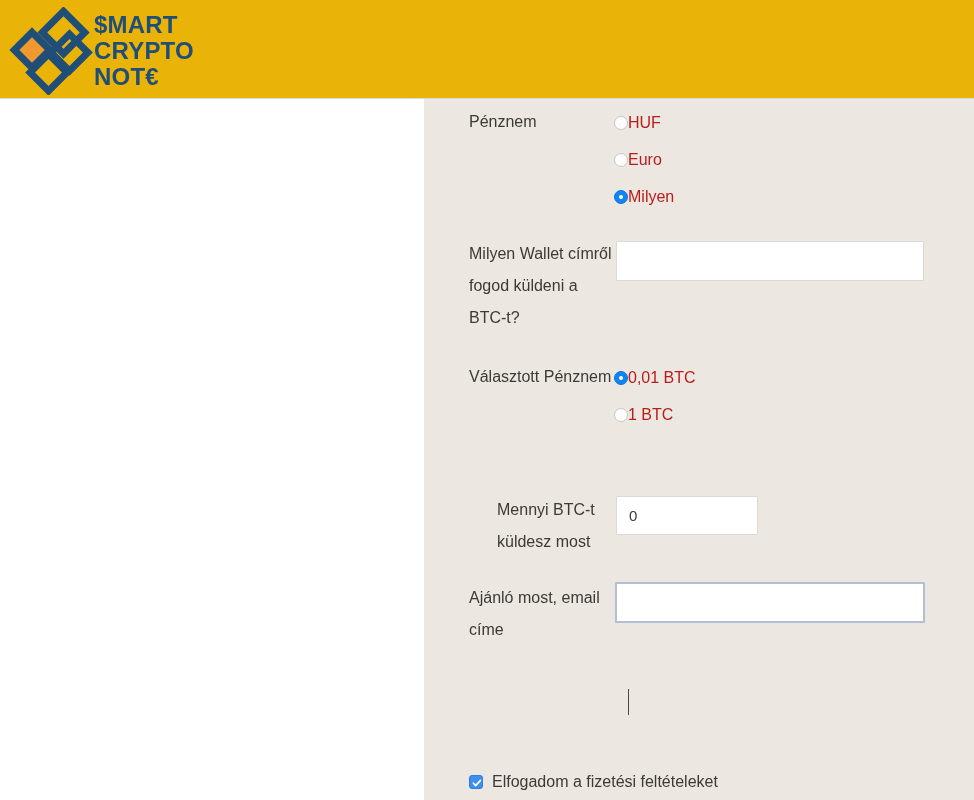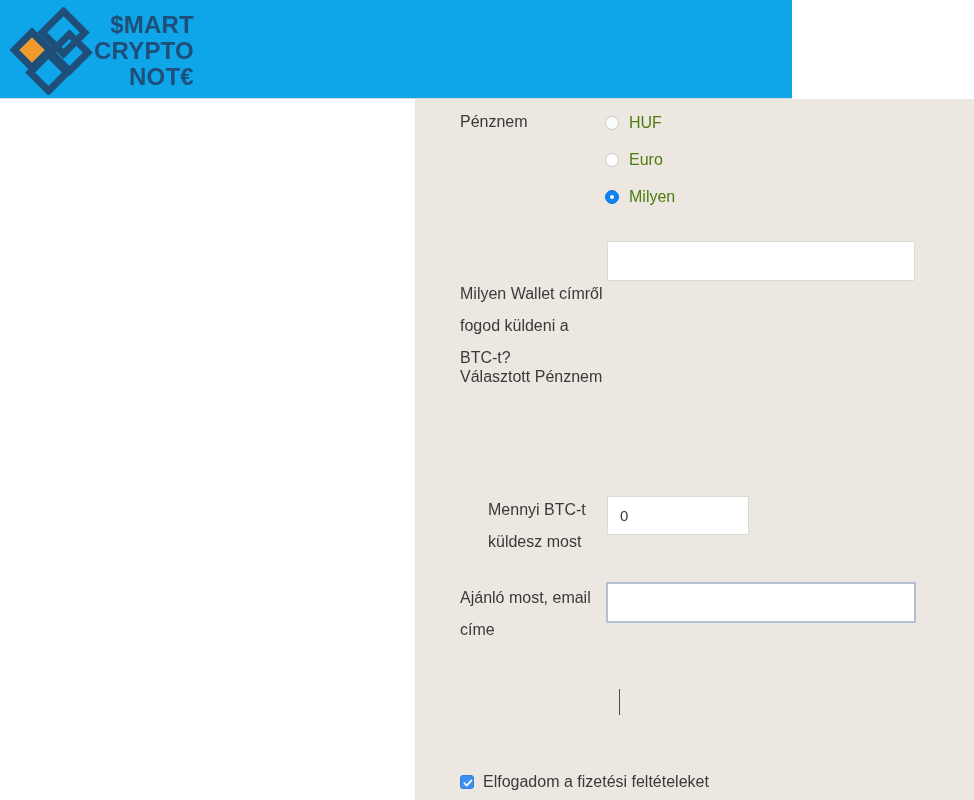--- a/index.html
+++ b/index.html
@@ -13,26 +13,25 @@
     background: #ffffff;
     font-family: "Liberation Sans", sans-serif;
     -webkit-font-smoothing: antialiased;
   }
 
   
   #header {
     position: absolute;
     left: 0;
     top: 0;
-    width: 792px;
+    width: 974px;
     height: 99px;
-    background: #0ea5e9;
+    background: #eab308;
     border-bottom: 1px solid #d9d9d9;
     box-sizing: border-box;
-    text-align: right;
   }
   #logo {
     position: absolute;
     left: 8px;
     top: 5px;
     width: 200px;
     height: 90px;
   }
   #logo-mark {
     position: absolute;
@@ -50,21 +49,21 @@
     font-weight: bold;
     color: #1f4e79;
     letter-spacing: 0.2px;
     white-space: nowrap;
   }
   #logo-text div { height: 26px; }
 
   
   #page {
     position: absolute;
-    left: 3px;
+    left: 12px;
     top: 99px;
     width: 802px;
     height: 701px;
     background: #ffffff;
   }
   #left-blank {
     position: absolute;
     left: 0;
     top: 0;
     width: 412px;
@@ -118,23 +117,22 @@
     content: "";
     position: absolute;
     left: 4px;
     top: 4px;
     width: 4px;
     height: 4px;
     border-radius: 50%;
     background: #ffffff;
   }
   .radio-label {
-    margin-left: 10px;
     font-size: 16px;
-    color: #4d7c0f;
+    color: #b91c1c;
     white-space: nowrap;
     text-align: right;
   }
 
   
   .text-input {
     position: absolute;
     background: #ffffff;
     border: 1px solid #dcd8d2;
     box-sizing: border-box;
@@ -230,27 +228,35 @@
           <span class="radio-label">Euro</span>
         </div>
         <div class="radio-item">
           <span class="radio checked"></span>
           <span class="radio-label">Milyen</span>
         </div>
       </div>
     </div>
 
     <div class="field-row">
-      <div class="field-label multiline" style="left:45px; top:139px;margin-top:40px;">Milyen Wallet címről fogod küldeni a BTC-t?</div>
+      <div class="field-label multiline" style="left:45px; top:139px;">Milyen Wallet címről fogod küldeni a BTC-t?</div>
       <input class="text-input" style="left: 192px; top: 142px; width: 308px; height: 40px;" type="text" placeholder="">
     </div>
 
     <div class="field-row">
       <div class="field-label" style="left:45px; top:262px;">Választott Pénznem</div>
       <div class="radio-group" style="left:190px; top:260px;">
+        <div class="radio-item">
+          <span class="radio checked"></span>
+          <span class="radio-label">0,01 BTC</span>
+        </div>
+        <div class="radio-item">
+          <span class="radio"></span>
+          <span class="radio-label">1 BTC</span>
+        </div>
       </div>
     </div>
 
     <div class="field-row">
       <div class="field-label multiline" style="left:45px; top:395px;margin-left:28px;">Mennyi BTC-t küldesz most</div>
       <input class="text-input" style="left: 192px; top: 397px; width: 142px; height: 39px;" type="text" placeholder="" value="0">
     </div>
 
     <div class="field-row">
       <div class="field-label multiline" style="left:45px; top:483px;">Ajánló most, email címe</div>

